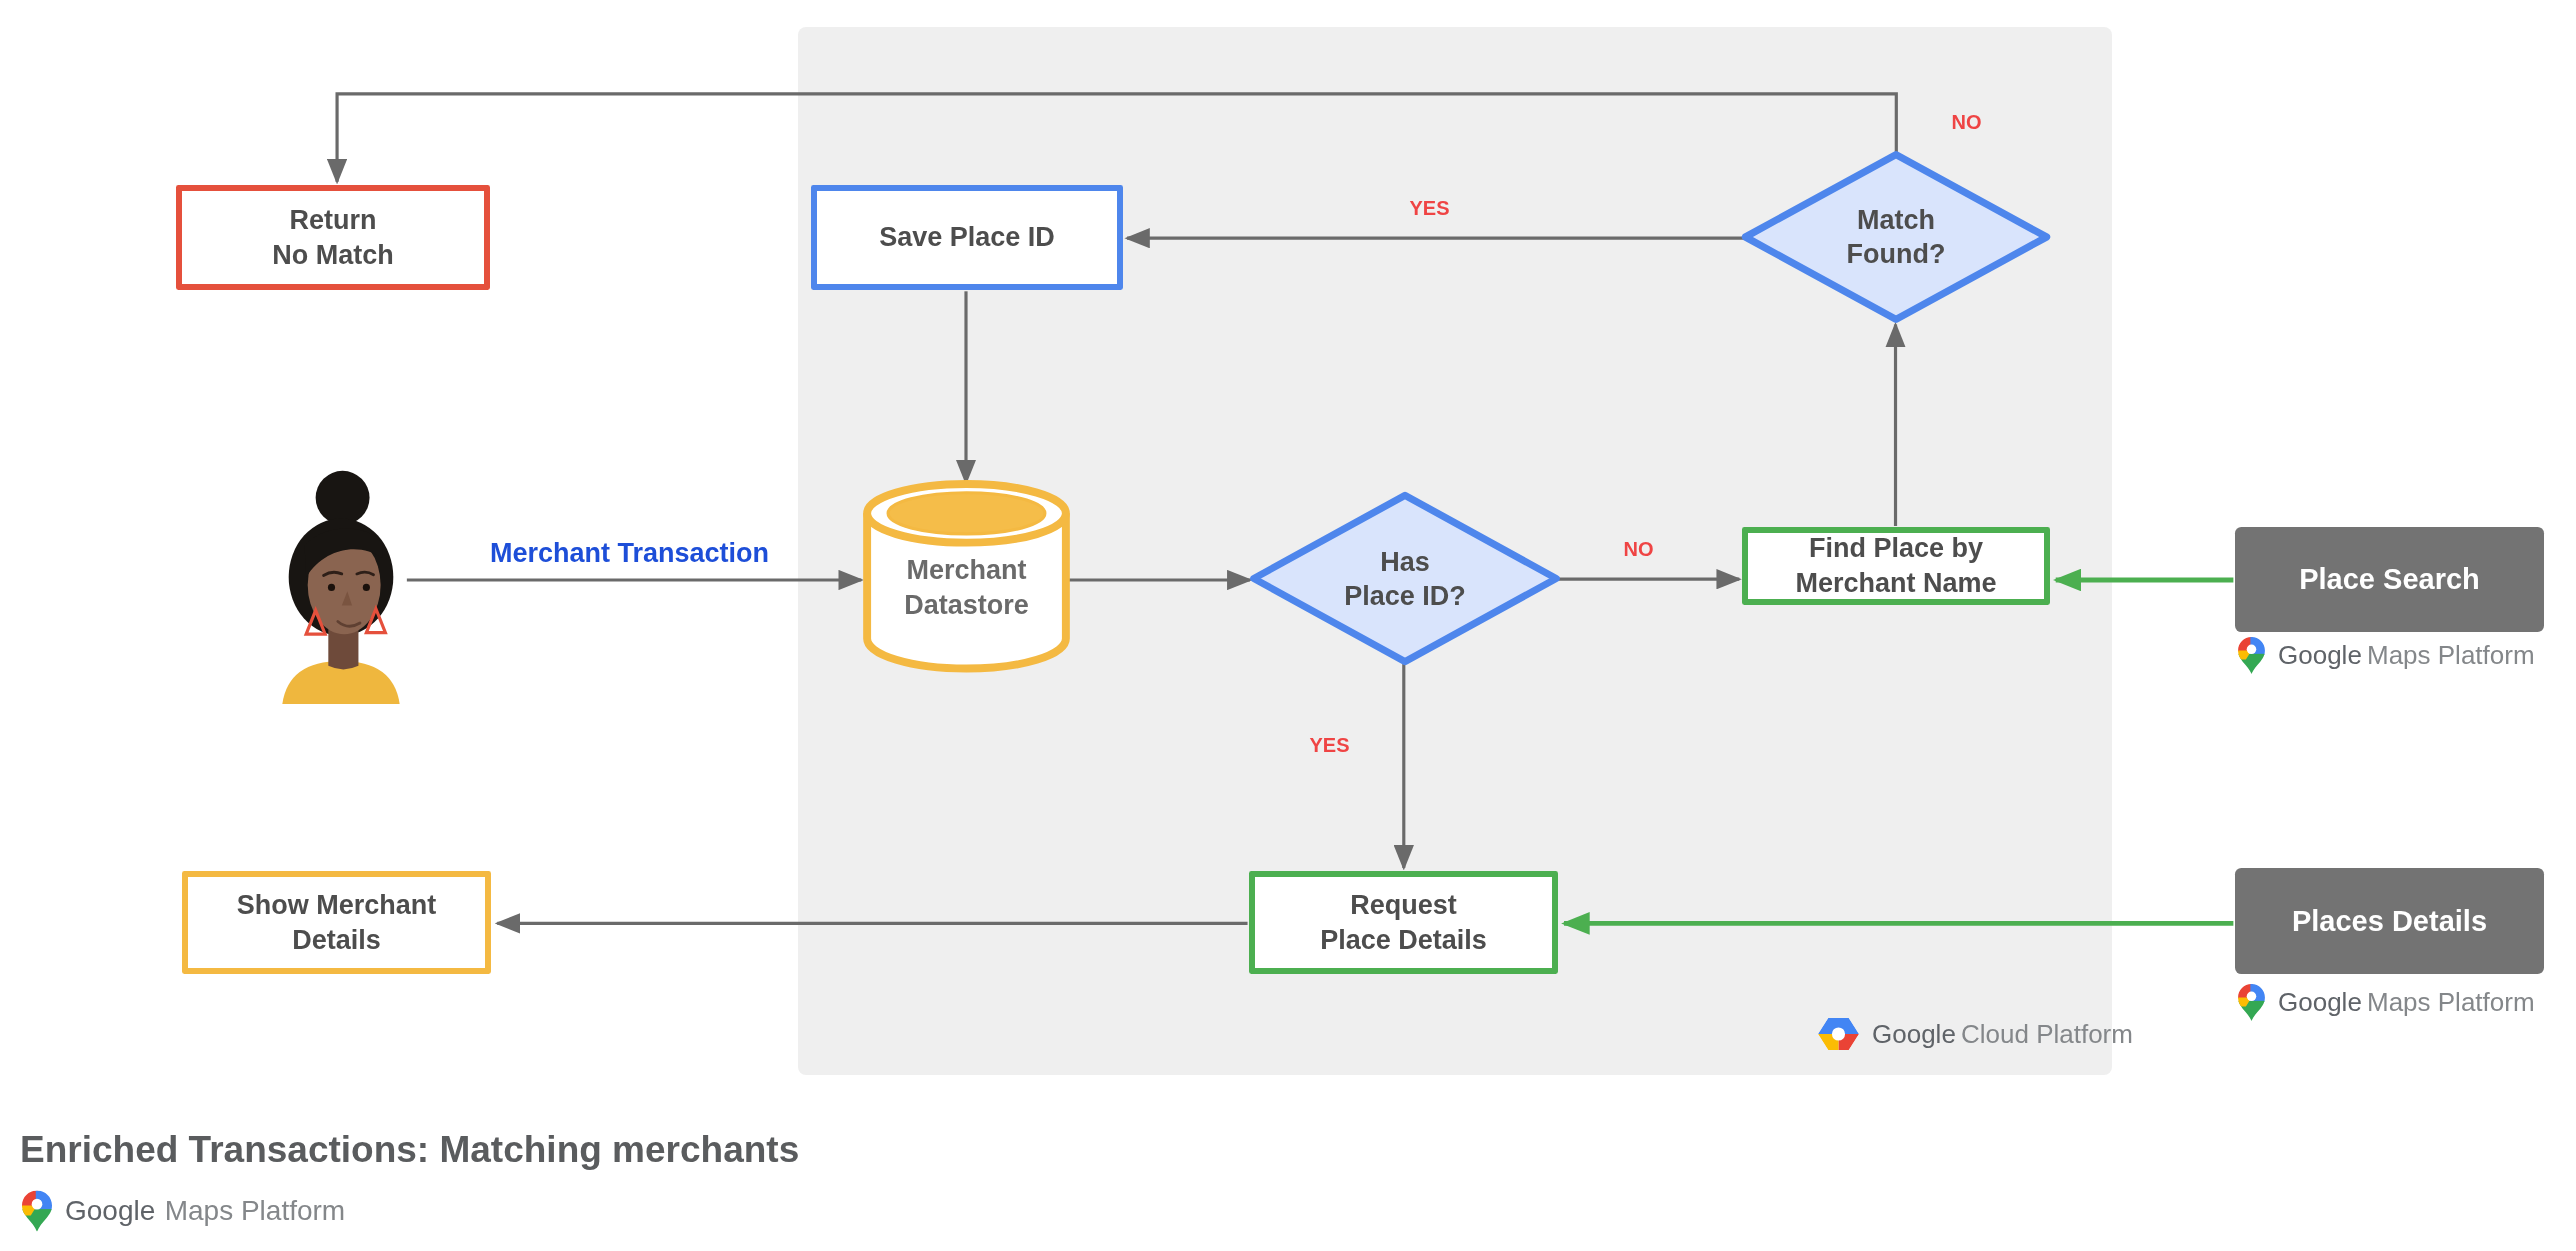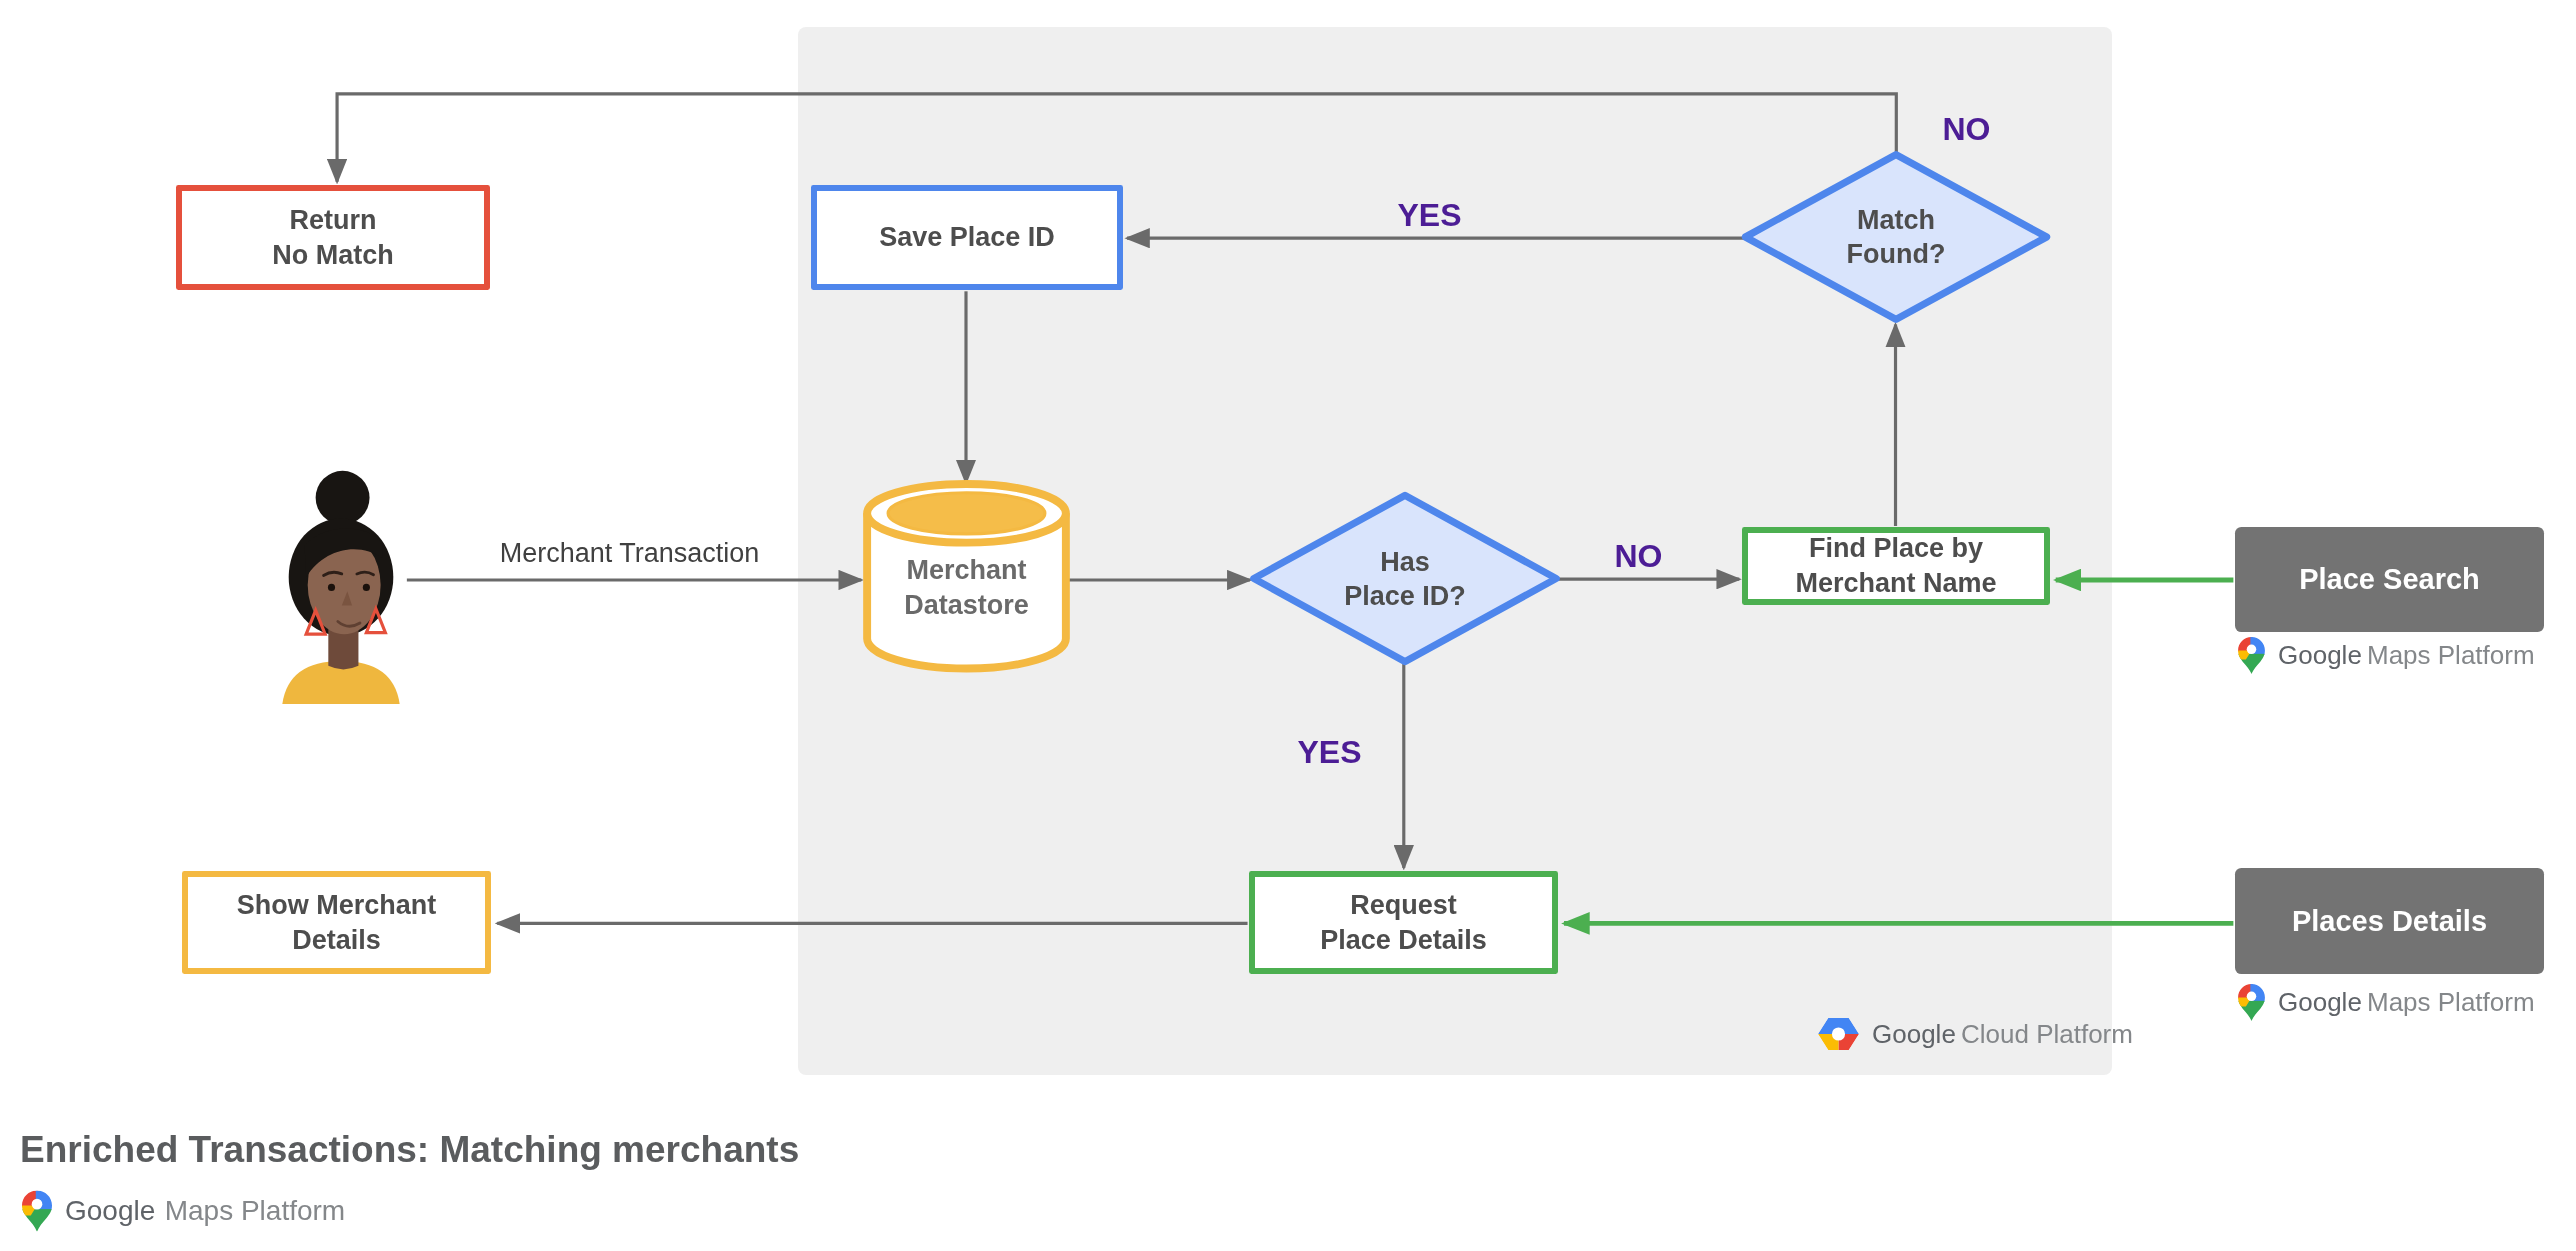--- a/index.html
+++ b/index.html
@@ -24,23 +24,23 @@
         display:flex;align-items:center;justify-content:center;border-radius:6.3px;text-align:center;}
 
   .diamond{position:absolute;}
   .diamond .dlabel{position:absolute;inset:0;display:flex;flex-direction:column;align-items:center;
         justify-content:center;font-weight:bold;font-size:27px;line-height:34px;color:#4D4D4D;text-align:center;}
 
   .cyl{position:absolute;}
   .cyl .clabel{position:absolute;left:0;right:0;top:73px;display:flex;flex-direction:column;align-items:center;
         font-weight:bold;font-size:27px;line-height:35px;color:#6A6A6A;text-align:center;}
 
-  .edge-label{position:absolute;font-weight:bold;font-size:32px;color:#4c1d95;width:79px;text-align:center;}
-
-  .flow-label{position:absolute;font-weight:normal;font-size:27px;color:#404040;text-align:center;}
+  .edge-label{position:absolute;font-weight:bold;font-size:20px;color:#ef4444;width:79px;text-align:center;}
+
+  .flow-label{position:absolute;font-weight:bold;font-size:27px;color:#1d4ed8;text-align:center;}
 
   .logo-row{position:absolute;display:flex;align-items:center;gap:13px;}
   .logo-row .g-word{font-size:26px;color:#5F6368;}
   .logo-row .g-rest{font-size:26px;color:#84878A;margin-left:1.6px;}
 
   .footer-title{position:absolute;left:20px;top:1129px;font-weight:bold;font-size:37px;color:#5A5C5E;}
 
   .avatar{position:absolute;left:276px;top:466px;width:130px;height:238px;}
 </style>
 </head>

